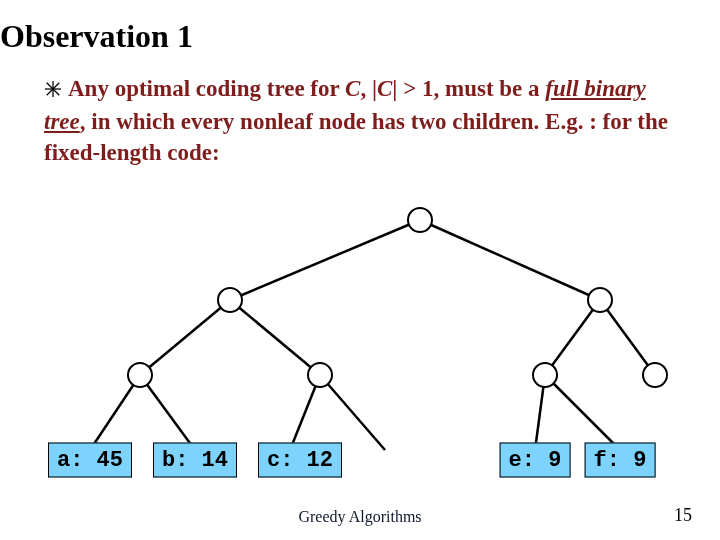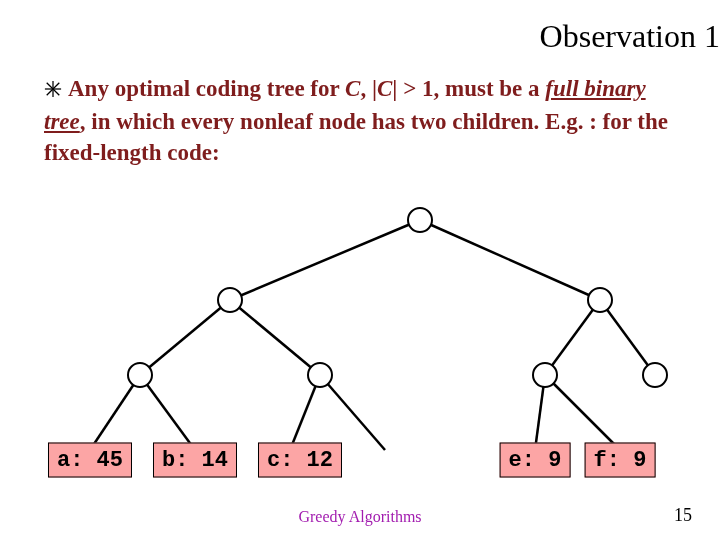--- a/index.html
+++ b/index.html
@@ -6,23 +6,23 @@
   margin: 0;
   padding: 0;
   width: 720px;
   height: 540px;
   font-family: "Times New Roman", Times, serif;
   background: #fff;
   position: relative;
   overflow: hidden;
 }
 .title {
-  text-align: right;
+  text-align: left;
   font-size: 32px;
-  font-weight: normal;
+  font-weight: bold;
   margin-top: 18px;
   color: #000;
 }
 .body-text {
   margin: 18px 44px 0 44px;
   font-size: 23px;
   font-weight: bold;
   color: #7f1d1d;
   line-height: 1.35;
 }
@@ -51,34 +51,34 @@
   box-sizing: border-box;
 }
 .leaf {
   position: absolute;
   border: 1.5px solid #000;
   font-family: "Courier New", Courier, monospace;
   font-size: 22px;
   font-weight: bold;
   padding: 4px 8px;
   transform: translate(-50%, -50%);
-  background: #fca5a5;
+  background: #7dd3fc;
   white-space: nowrap;
 }
 .edge {
   stroke: #000;
   stroke-width: 2.5;
 }
 .footer-center {
   position: absolute;
   left: 50%;
   transform: translateX(-50%);
   bottom: 14px;
   font-size: 16px;
-  color: #a21caf;
+  color: #0f172a;
 }
 .footer-right {
   position: absolute;
   right: 28px;
   bottom: 14px;
   font-size: 18px;
   color: #000;
   text-align: center;
 }
 </style>

